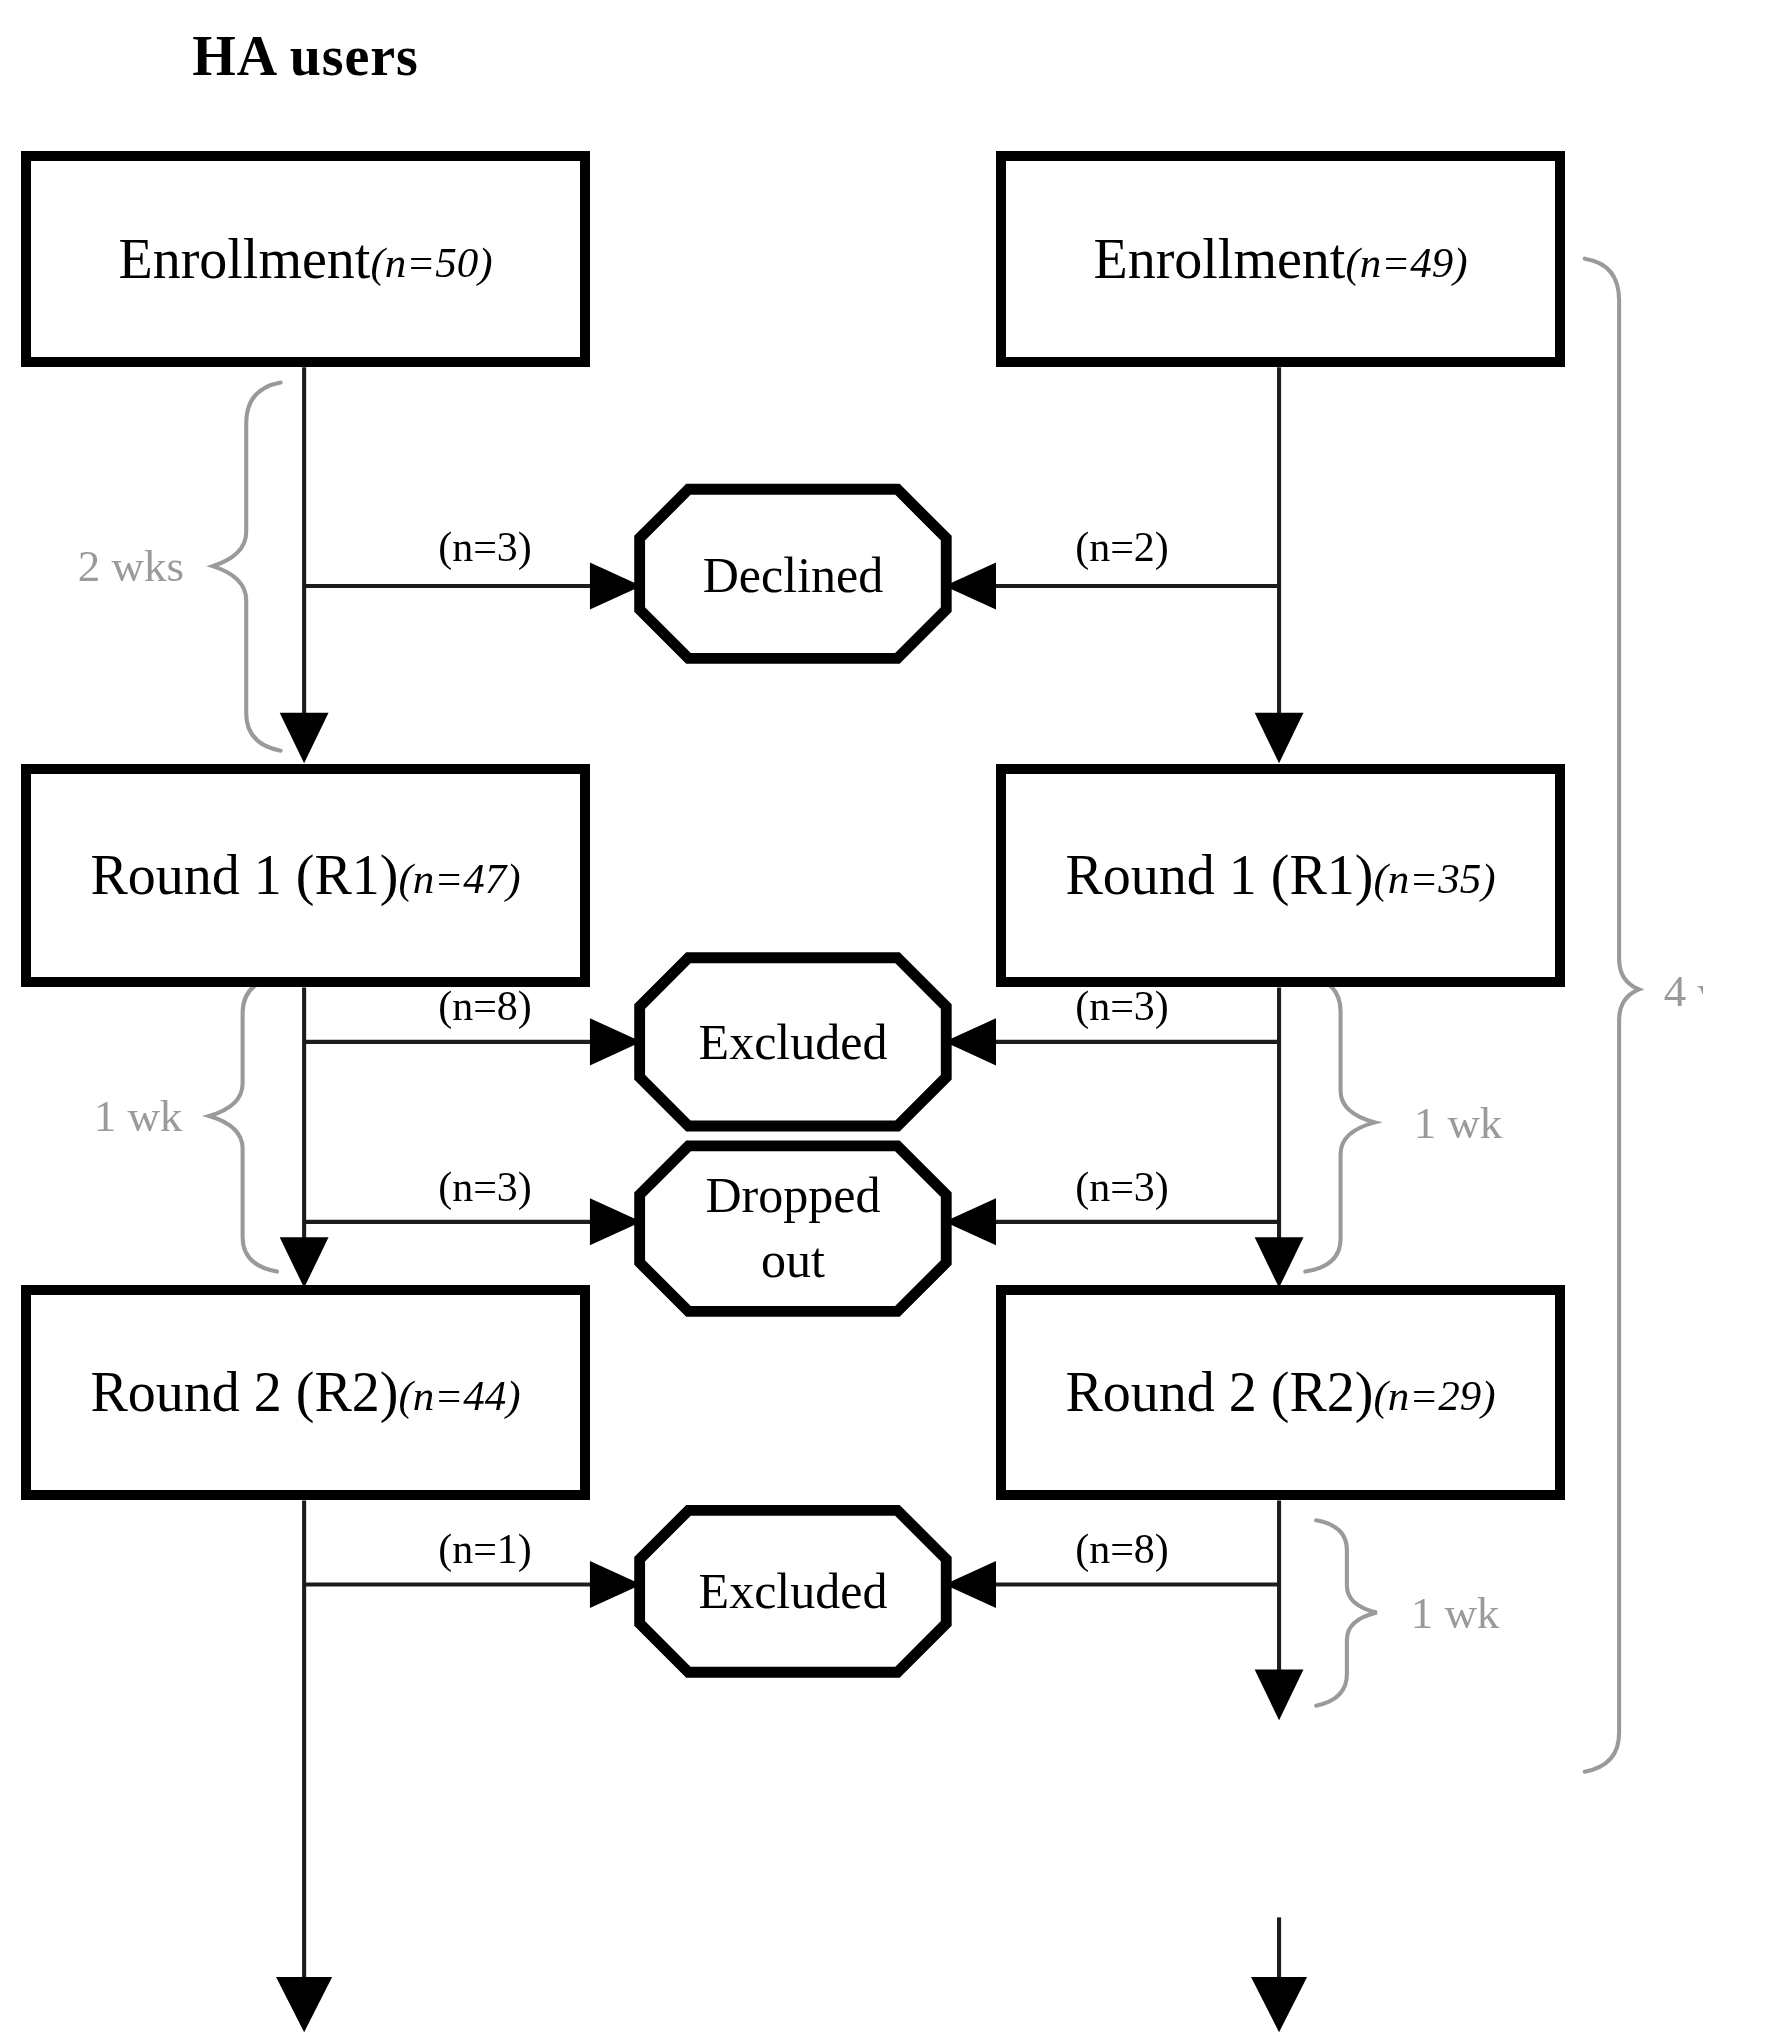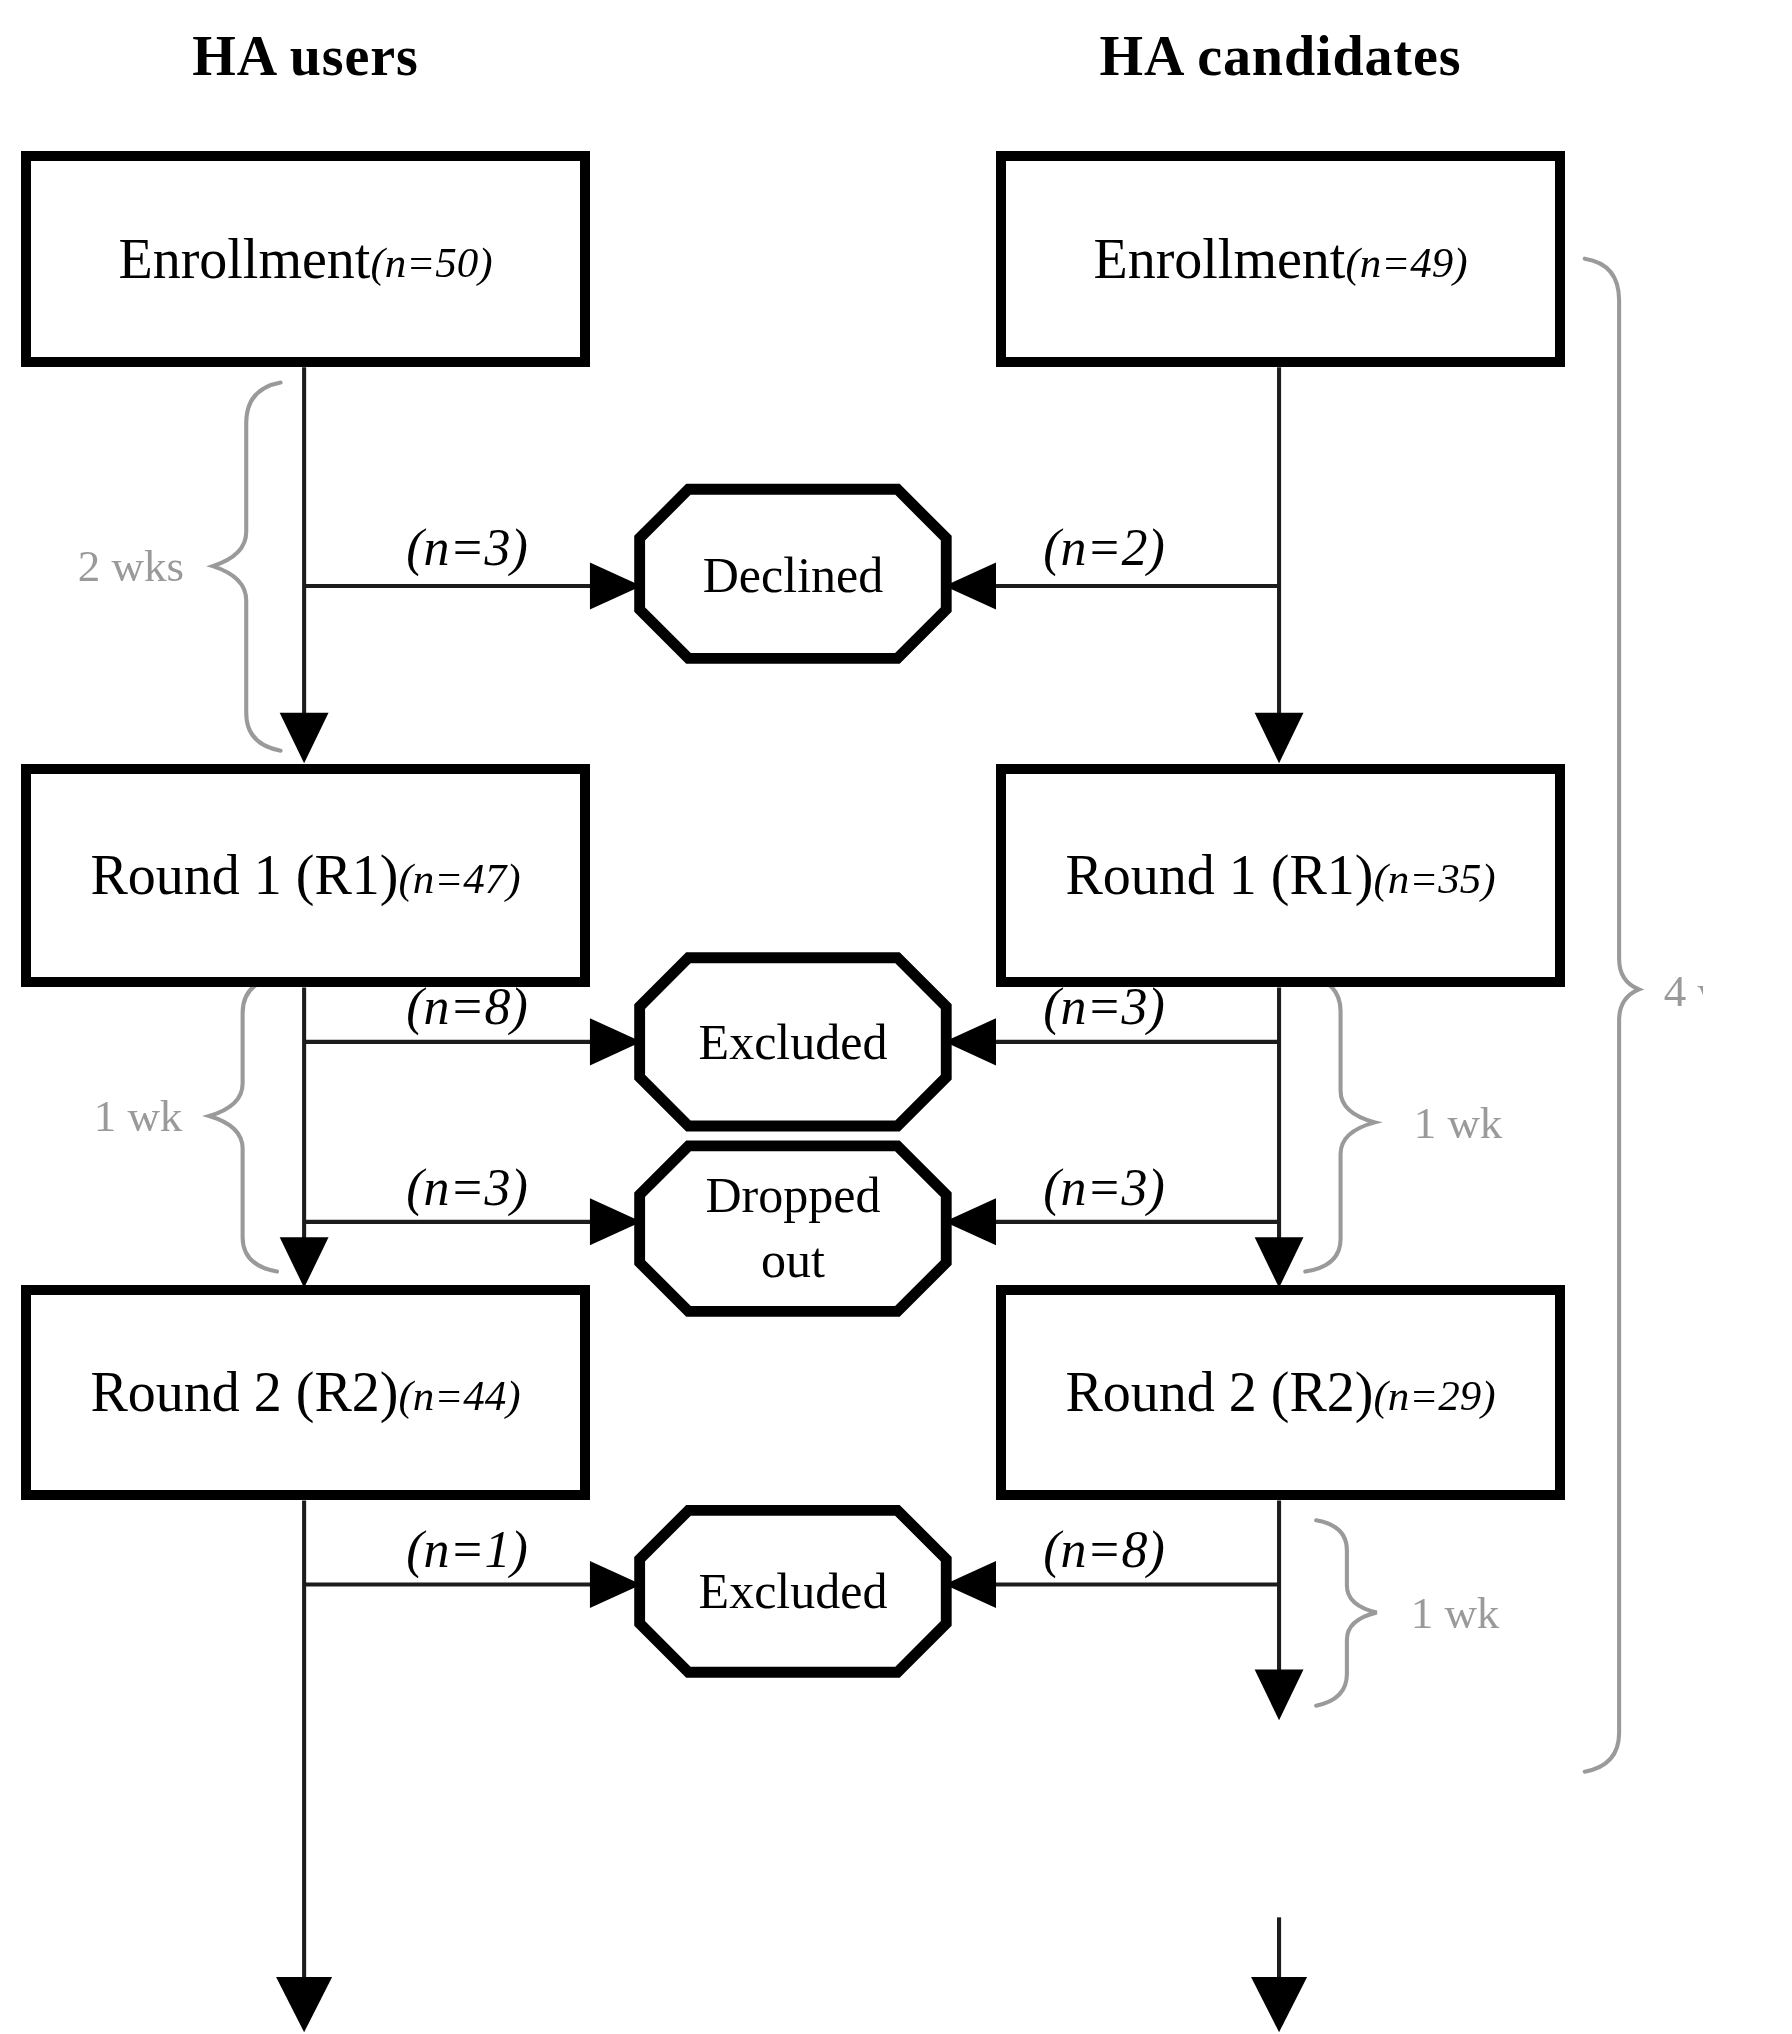--- a/index.html
+++ b/index.html
@@ -25,21 +25,21 @@
   }
   .box .box-title{font-size:56px; line-height:1.05;}
   .box .box-count{font-size:43px; font-style:italic; line-height:1.2; margin-top:7.2px;}
   .oct-label{
     position:absolute; transform:translate(-50%,-50%);
     font-size:50px; line-height:1.3; text-align:center; white-space:nowrap;
   }
   .oct-label.wrap{white-space:normal; width:244px;}
   .flow-label{
     position:absolute; transform:translate(-50%,-50%);
-    font-size:52px; font-style:italic; white-space:nowrap;
+    font-size:42px; white-space:nowrap;margin-left:18px;
   }
   .time-label{
     position:absolute; transform:translate(-50%,-50%);
     font-size:45px; color:var(--gray); white-space:nowrap;
   }
 </style>
 </head>
 <body>
 
 <div id="canvas">
@@ -88,21 +88,20 @@
     <line x1="1414" y1="1752" x2="1099" y2="1752" style="stroke:var(--line)" stroke-width="4.5"></line>
     <polygon points="1101,1726 1101,1778 1044,1752" style="fill:var(--ink)"></polygon>
 
     <polygon points="761,541 992,541 1046,595 1046,674 992,728 761,728 707,674 707,595" style="fill:var(--bg);stroke:var(--ink)" stroke-width="12"></polygon>
     <polygon points="761,1059 992,1059 1046,1113 1046,1191 992,1245 761,1245 707,1191 707,1113" style="fill:var(--bg);stroke:var(--ink)" stroke-width="12"></polygon>
     <polygon points="761,1267 992,1267 1046,1321 1046,1396 992,1450 761,1450 707,1396 707,1321" style="fill:var(--bg);stroke:var(--ink)" stroke-width="12"></polygon>
     <polygon points="761,1670 992,1670 1046,1724 1046,1795 992,1849 761,1849 707,1795 707,1724" style="fill:var(--bg);stroke:var(--ink)" stroke-width="12"></polygon>
   </svg>
 
   <div class="col-header" style="left:21px;">HA users</div>
-  <div class="col-header" style="left:996px;">HA candidates</div>
 
   <div class="box" style="left:21px; top:151px; width:569px; height:216px;">
     <div class="box-title">Enrollment</div>
     <div class="box-count">(n=50)</div>
   </div>
   <div class="box" style="left:21px; top:764px; width:569px; height:223px;">
     <div class="box-title">Round 1 (R1)</div>
     <div class="box-count">(n=47)</div>
   </div>
   <div class="box" style="left:21px; top:1285px; width:569px; height:215px;">

